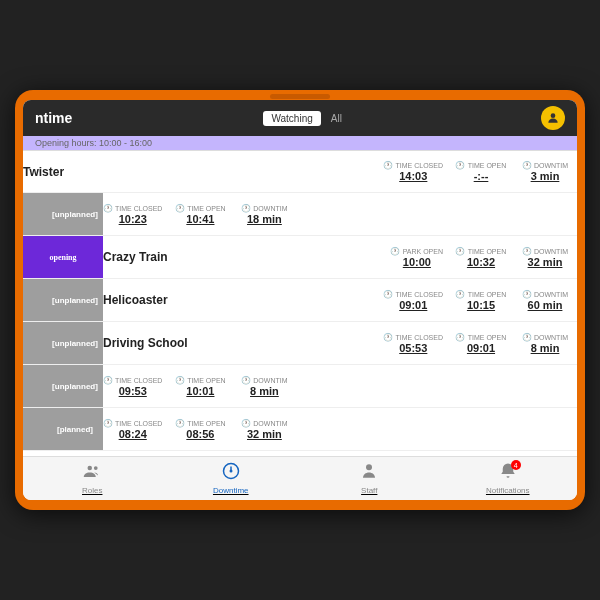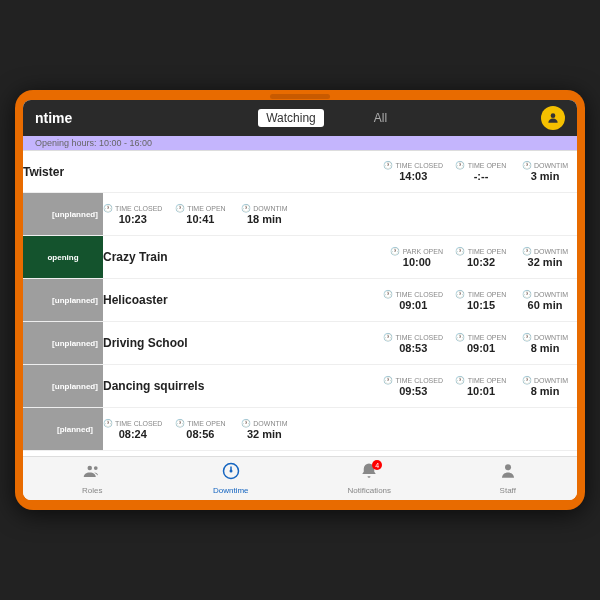--- a/index.html
+++ b/index.html
@@ -47,27 +47,26 @@
     .header-title {
       font-size: 14px;
       font-weight: bold;
       color: #fff;
     }
     .header-tabs {
       display: flex;
       gap: 2px;
     }
     .header-tab {
-      font-size: 12px;
+      font-size: 10px;
       padding: 2px 8px;
       border-radius: 3px;
       color: #aaa;
       background: transparent;
       cursor: pointer;
-      margin-left: 40px;
     }
     .header-tab.active {
       background: #fff;
       color: #333;
     }
     .header-icon {
       width: 24px;
       height: 24px;
       background: #f5c000;
       border-radius: 50%;
@@ -110,21 +109,21 @@
       justify-content: center;
       font-size: 8px;
       font-weight: bold;
       color: #fff;
       text-align: center;
       padding: 4px;
       min-height: 42px;
     }
     .status-closed { background: #e53935; }
     .status-unplanned { background: #9e9e9e; padding-left: 28px; }
-    .status-opening { background: #14532d; }
+    .status-opening { background: #6d28d9; font-family: Liberation Serif, serif; }
 
     .ride-name {
       flex: 1.5;
       font-size: 12px;
       font-weight: bold;
       color: #222;
       padding: 0 0;
     }
 
     .ride-stats {
@@ -147,31 +146,33 @@
       display: flex;
       align-items: center;
       gap: 2px;
       white-space: nowrap;
     }
 
     .stat-value {
       font-size: 11px;
       font-weight: bold;
       color: #222;
+      text-decoration: underline;
     }
 
     
     .bottom-nav {
       background: #f5f5f5;
       border-top: 1px solid #ddd;
       display: flex;
       justify-content: space-around;
       align-items: center;
       padding: 4px 0;
       height: 44px;
+      text-decoration: underline;
     }
 
     .nav-item {
       display: flex;
       flex-direction: column;
       align-items: center;
       gap: 2px;
       cursor: pointer;
       flex: 1;
     }
@@ -340,39 +341,38 @@
       </div>
     </div>
         <div class="table-row">
       <div class="status-badge status-unplanned">[unplanned]</div>
       <div class="ride-name">Driving School</div>
       <div class="ride-stats">
         <div class="stat-item">
           <div class="stat-label">
             <span style="font-size:8px">🕐</span> TIME CLOSED
           </div>
-          <div class="stat-value">08:53</div>
+          <div class="stat-value">05:53</div>
         </div>
         <div class="stat-item">
           <div class="stat-label">
             <span style="font-size:8px">🕐</span> TIME OPEN
           </div>
           <div class="stat-value">09:01</div>
         </div>
         <div class="stat-item">
           <div class="stat-label">
             <span style="font-size:8px">🕐</span> DOWNTIM
           </div>
           <div class="stat-value">8 min</div>
         </div>
       </div>
     </div>
         <div class="table-row">
       <div class="status-badge status-unplanned">[unplanned]</div>
-      <div class="ride-name">Dancing squirrels</div>
       <div class="ride-stats">
         <div class="stat-item">
           <div class="stat-label">
             <span style="font-size:8px">🕐</span> TIME CLOSED
           </div>
           <div class="stat-value">09:53</div>
         </div>
         <div class="stat-item">
           <div class="stat-label">
             <span style="font-size:8px">🕐</span> TIME OPEN
@@ -430,37 +430,37 @@
           <svg width="18" height="18" viewBox="0 0 24 24" fill="#1565C0">
               <circle cx="12" cy="12" r="10" stroke="#1565C0" stroke-width="2" fill="none"></circle>
               <line x1="12" y1="6" x2="12" y2="12" stroke="#1565C0" stroke-width="2"></line>
               <circle cx="12" cy="12" r="2" fill="#1565C0"></circle>
             </svg>
         </div>
         <div class="nav-label active">Downtime</div>
       </div>
 
       <div class="nav-item">
+        <div class="nav-icon">
+          <svg width="18" height="18" viewBox="0 0 24 24" fill="#888">
+              <circle cx="12" cy="7" r="4"></circle>
+              <path d="M4 21c0-4 3.6-7 8-7s8 3 8 7"></path>
+            </svg>
+        </div>
+        <div class="nav-label">Staff</div>
+      </div>
+
+      <div class="nav-item">
         <div class="nav-badge">
           <div class="nav-icon">
             <svg width="18" height="18" viewBox="0 0 24 24" fill="#888">
                 <path d="M12 2a7 7 0 0 0-7 7v4l-2 3h18l-2-3V9a7 7 0 0 0-7-7z"></path>
                 <path d="M10 19a2 2 0 0 0 4 0"></path>
               </svg>
           </div>
           <div class="badge-dot">4</div>
         </div>
         <div class="nav-label">Notifications</div>
       </div>
-
-      <div class="nav-item">
-        <div class="nav-icon">
-          <svg width="18" height="18" viewBox="0 0 24 24" fill="#888">
-              <circle cx="12" cy="7" r="4"></circle>
-              <path d="M4 21c0-4 3.6-7 8-7s8 3 8 7"></path>
-            </svg>
-        </div>
-        <div class="nav-label">Staff</div>
-      </div>
     </div>
 
   </div>
 </div>
 
 </body></html>

